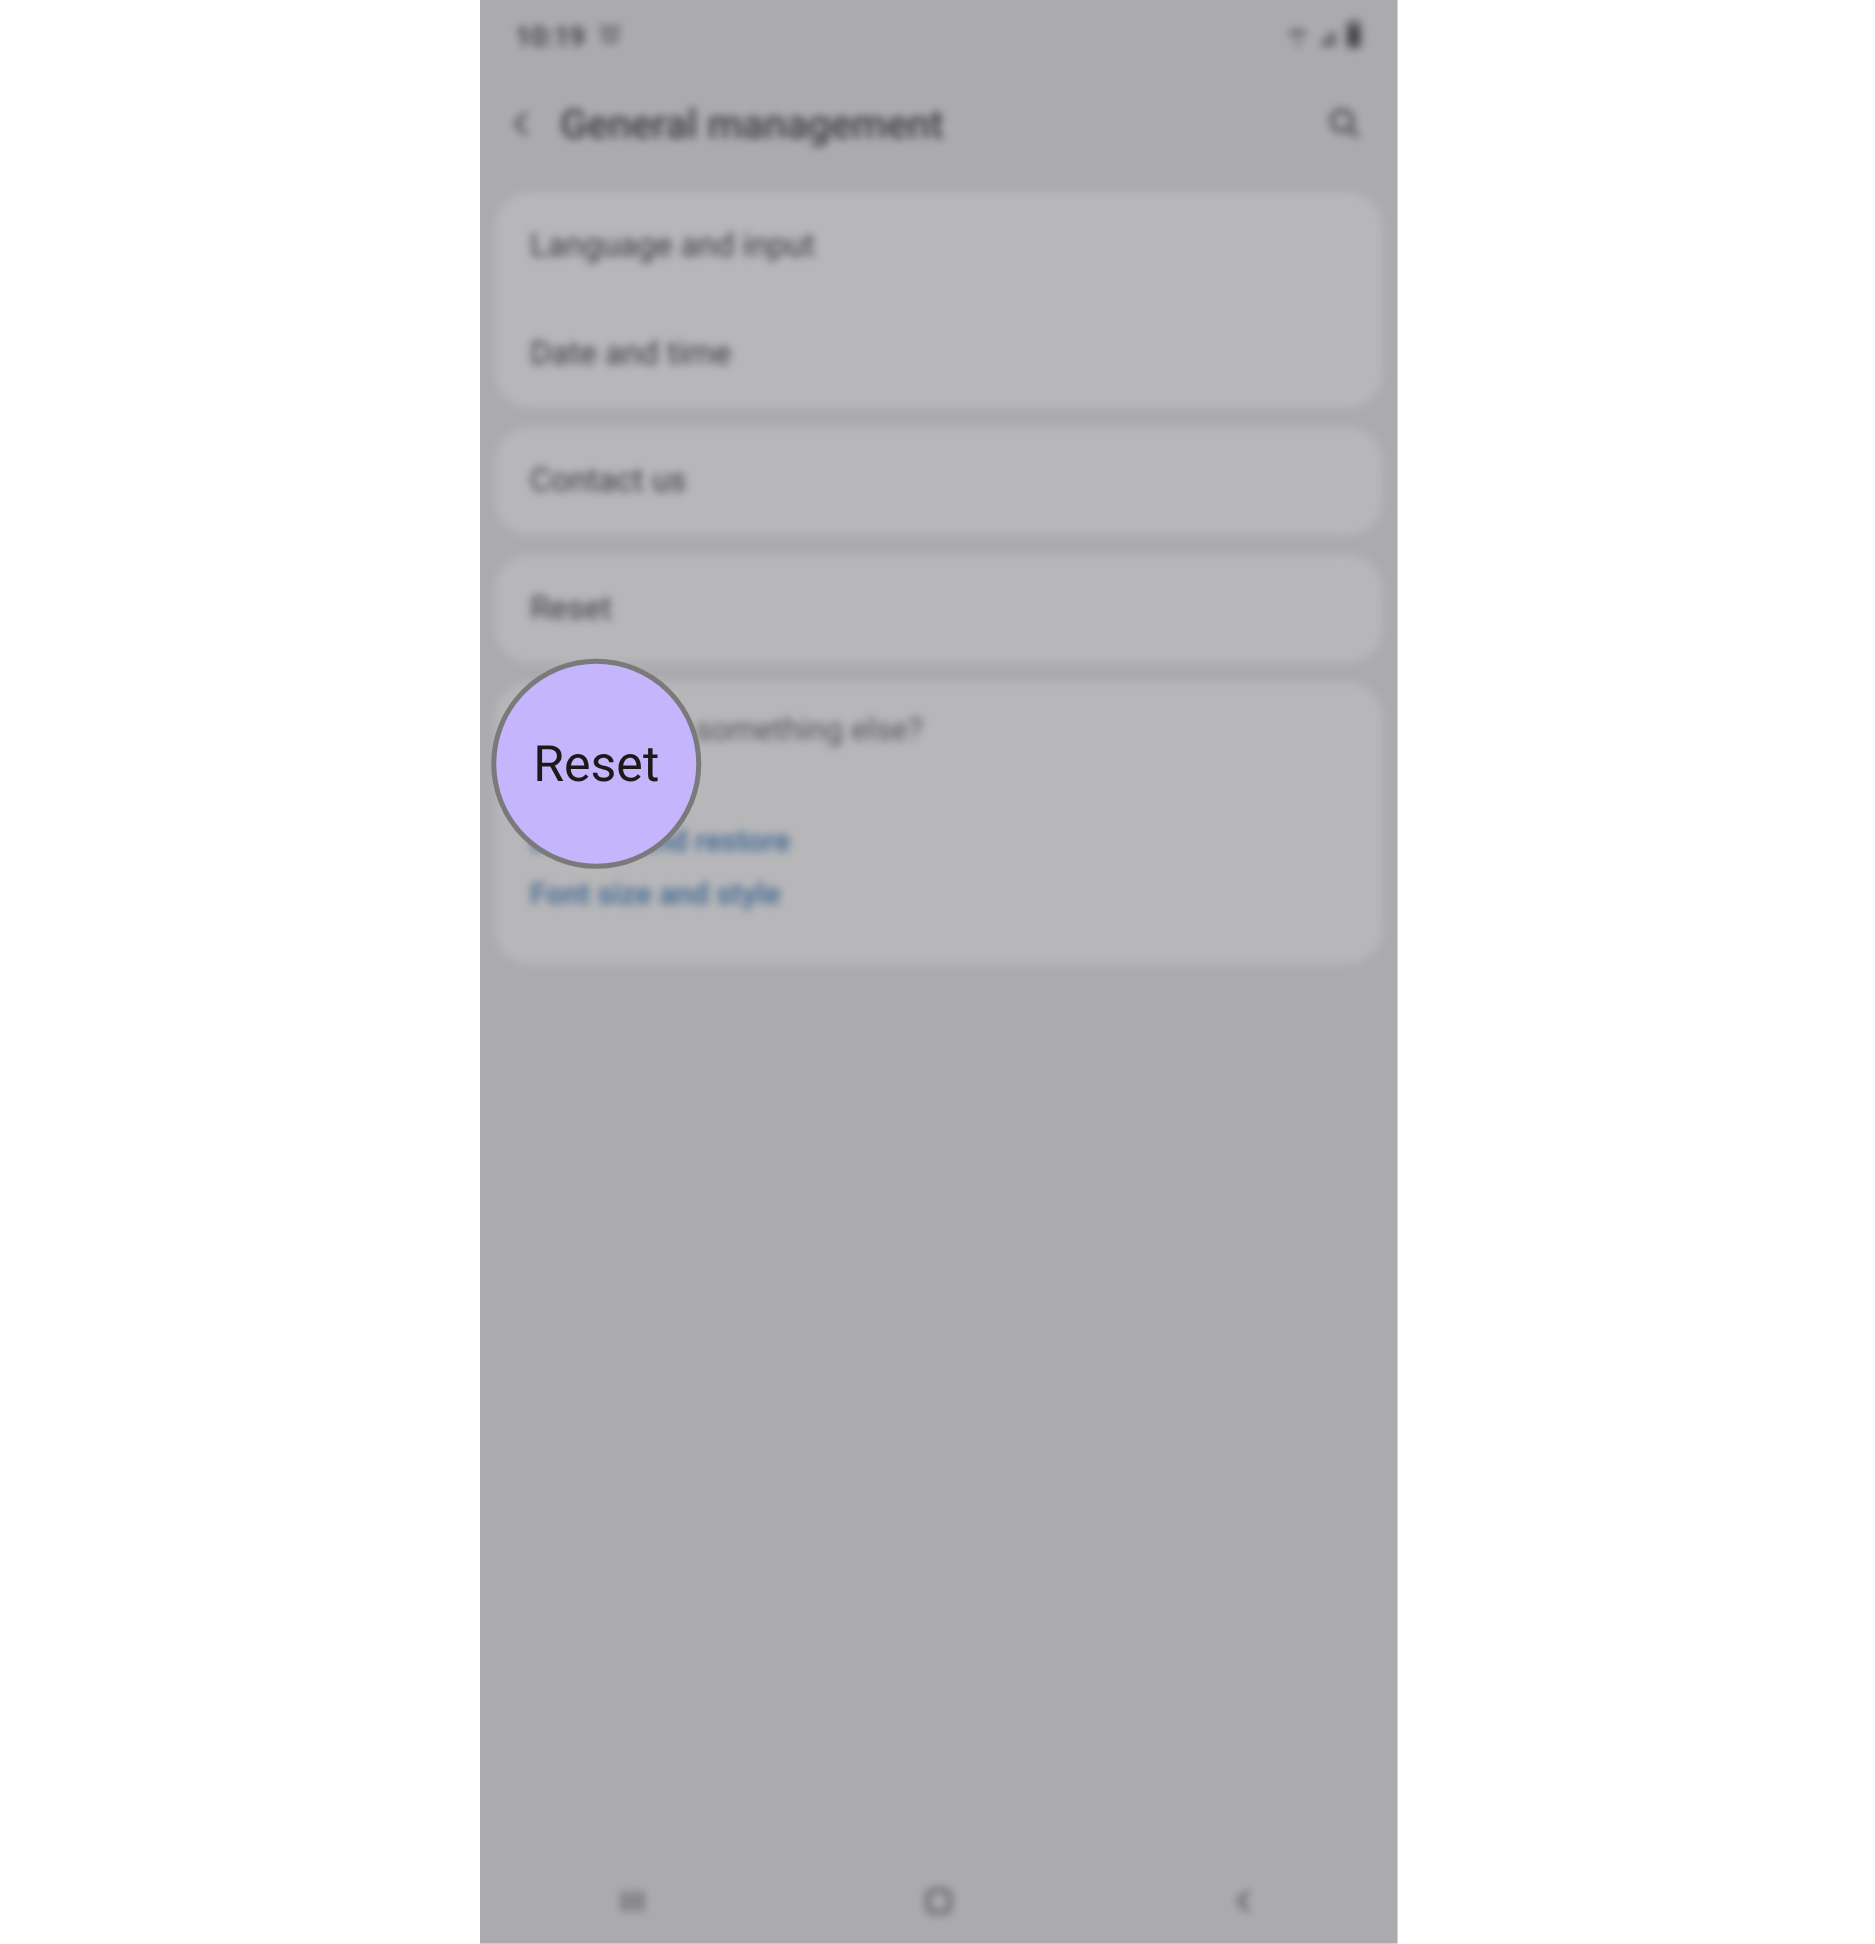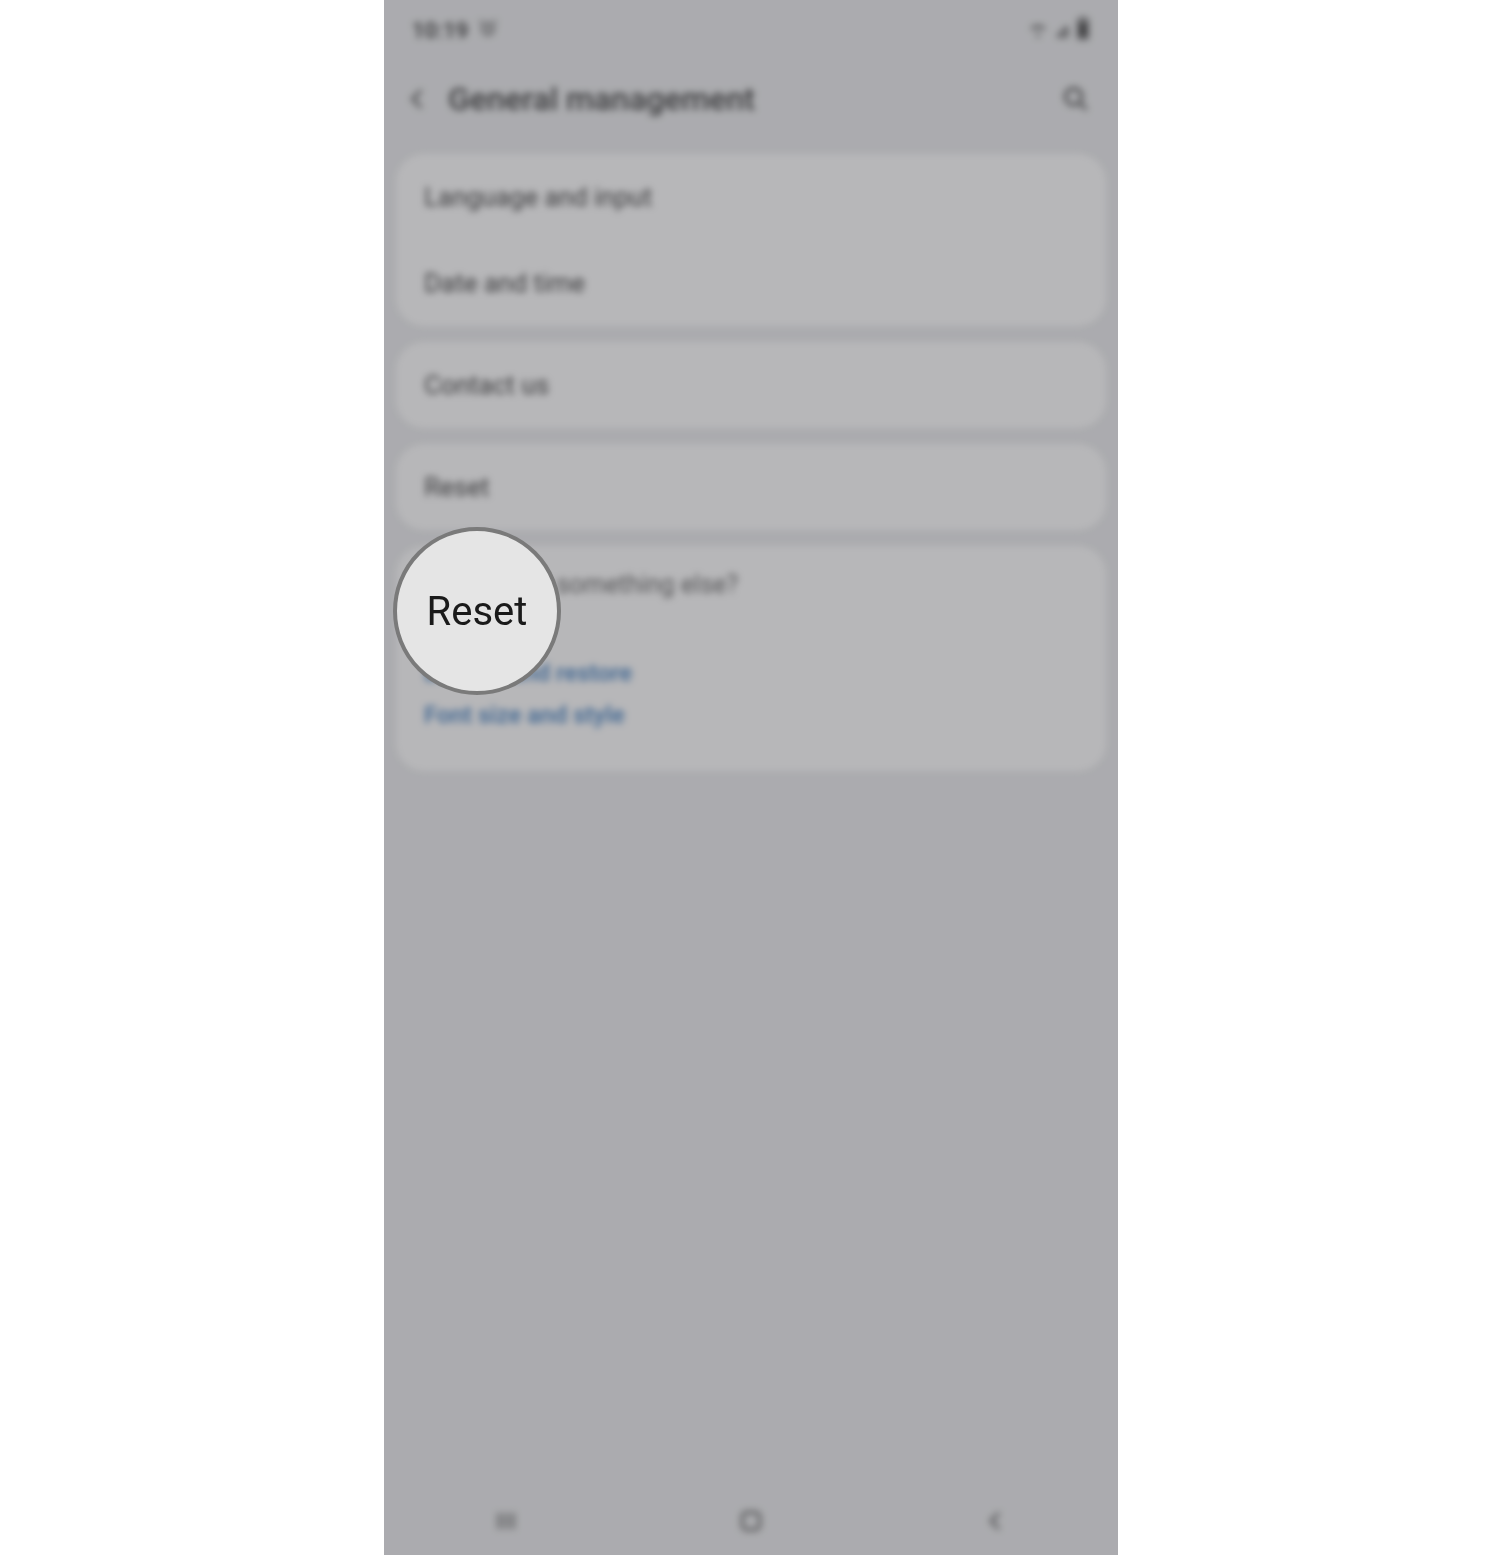--- a/index.html
+++ b/index.html
@@ -105,21 +105,21 @@
   }
   .blur-wrap { filter: blur(3.5px); height: 100%; position: relative; }
   
   .highlight {
     position: absolute;
     left: 393px;
     top: 527px;
     width: 168px;
     height: 168px;
     border-radius: 50%;
-    background: #e5e5e5;
+    background: #c4b5fd;
     border: 4px solid #7a7a7a;
     display: flex;
     align-items: center;
     justify-content: center;
     font-size: 40px;
     color: #1a1a1a;
     font-weight: 400;
     z-index: 50;
   }
 </style>

